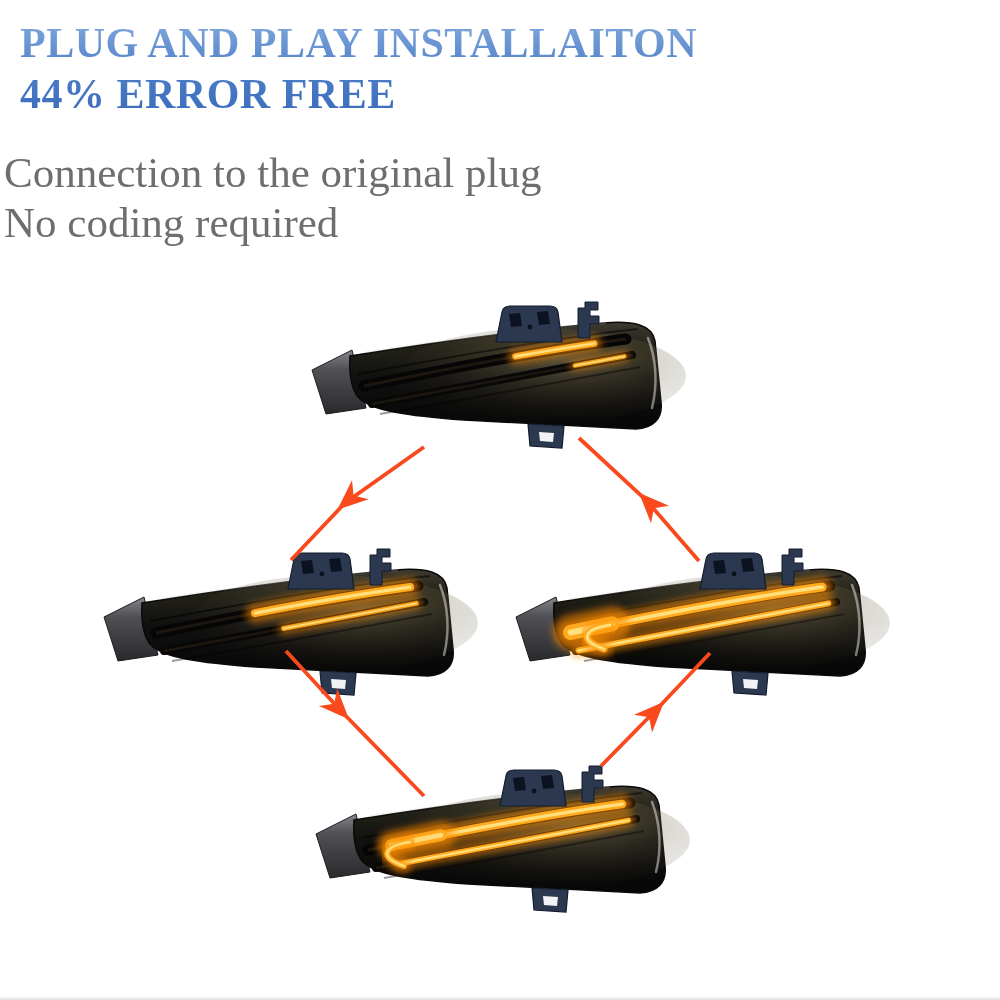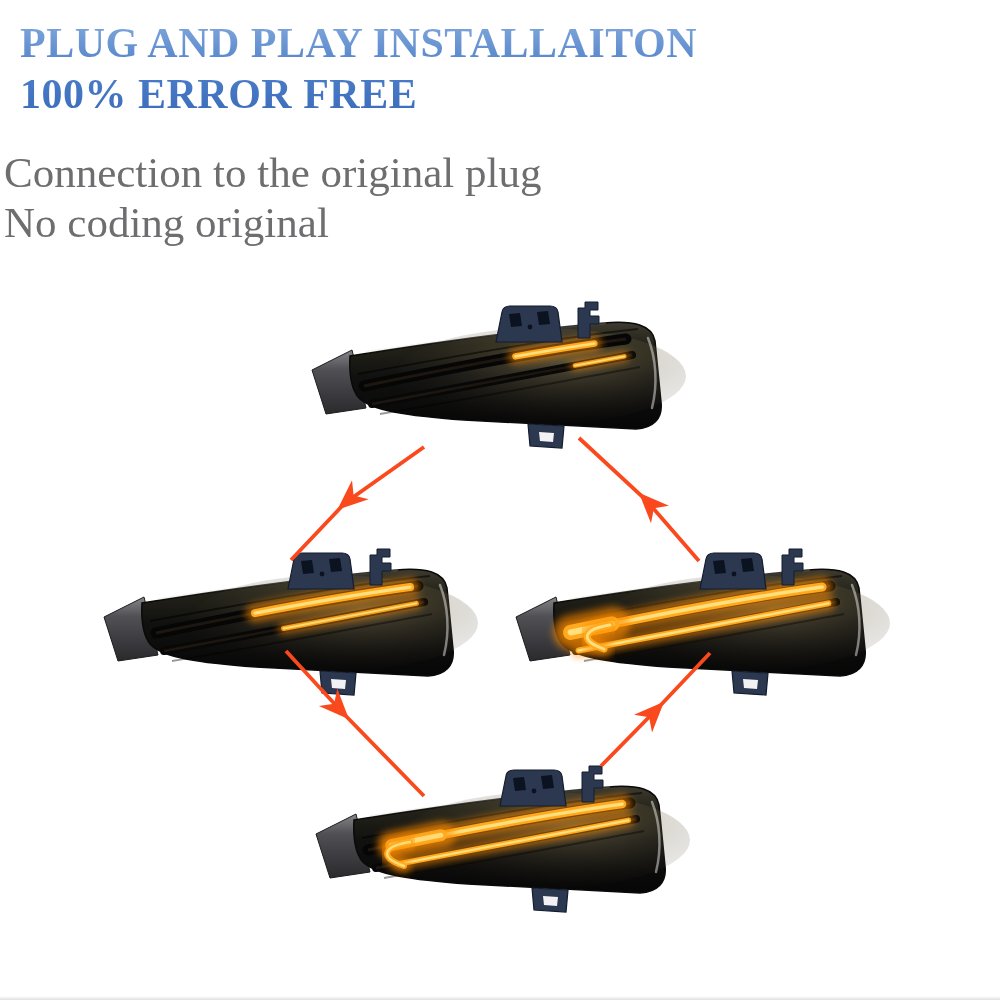--- a/index.html
+++ b/index.html
@@ -30,26 +30,26 @@
     background:linear-gradient(180deg,rgba(0,0,0,0),rgba(0,0,0,0.12));
   }
 </style>
 </head>
 <body>
 
 <div class="banner">
 
   <div class="title">
     <div>PLUG AND PLAY INSTALLAITON</div>
-    <div>100% ERROR FREE</div>
+    <div>44% ERROR FREE</div>
   </div>
 
   <div class="subtitle">
     <div>Connection to the original plug</div>
-    <div>No coding original</div>
+    <div>No coding required</div>
   </div>
 
   <div class="lamp" style="left:306px;top:296px"><svg viewBox="0 0 384 162" width="384" height="162">
   <defs>
     <linearGradient id="gb0" x1="0" y1="0" x2="0" y2="1">
       <stop offset="0" stop-color="#3d3a2f"></stop>
             <stop offset="0.22" stop-color="#242319"></stop>
       <stop offset="0.5" stop-color="#111110"></stop>
             <stop offset="1" stop-color="#060606"></stop>
     </linearGradient>

